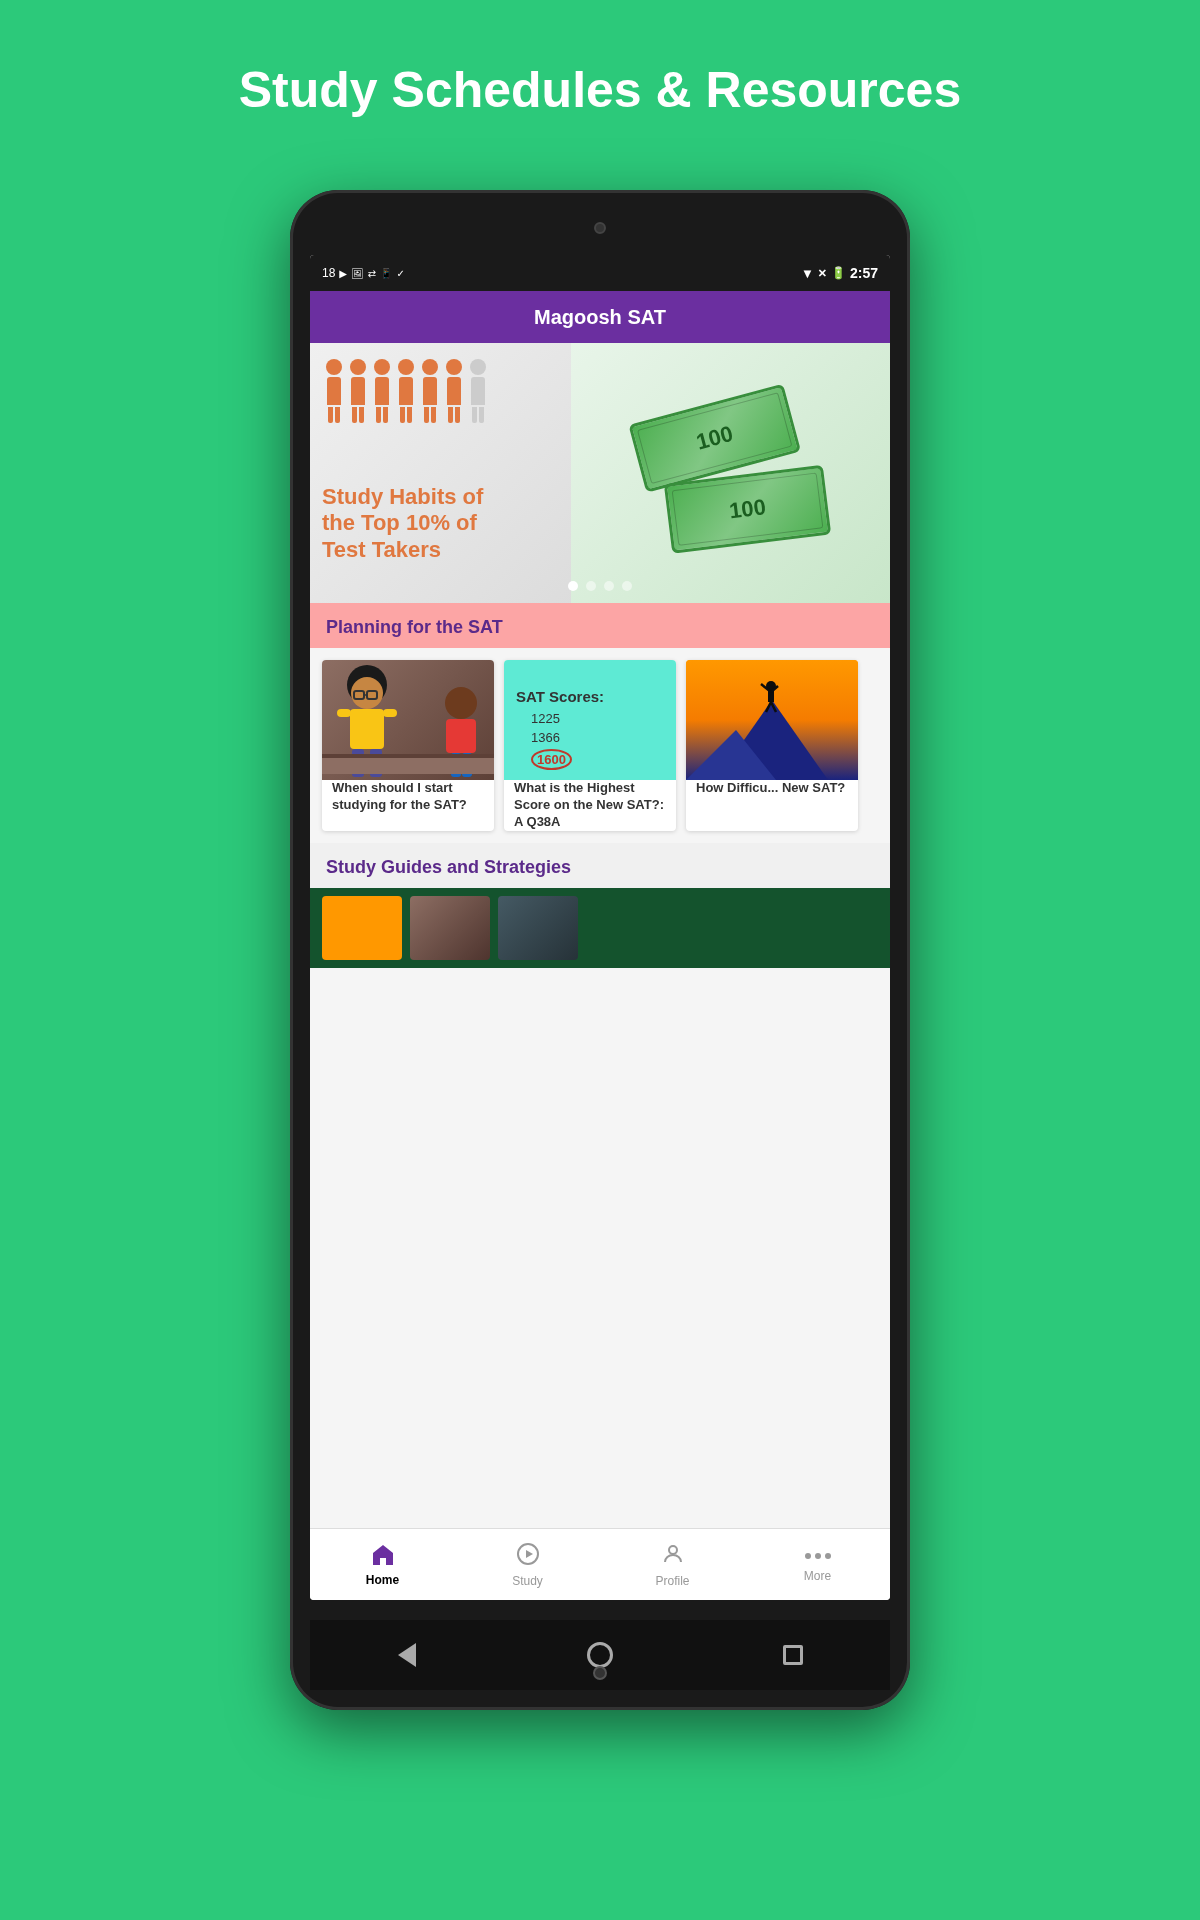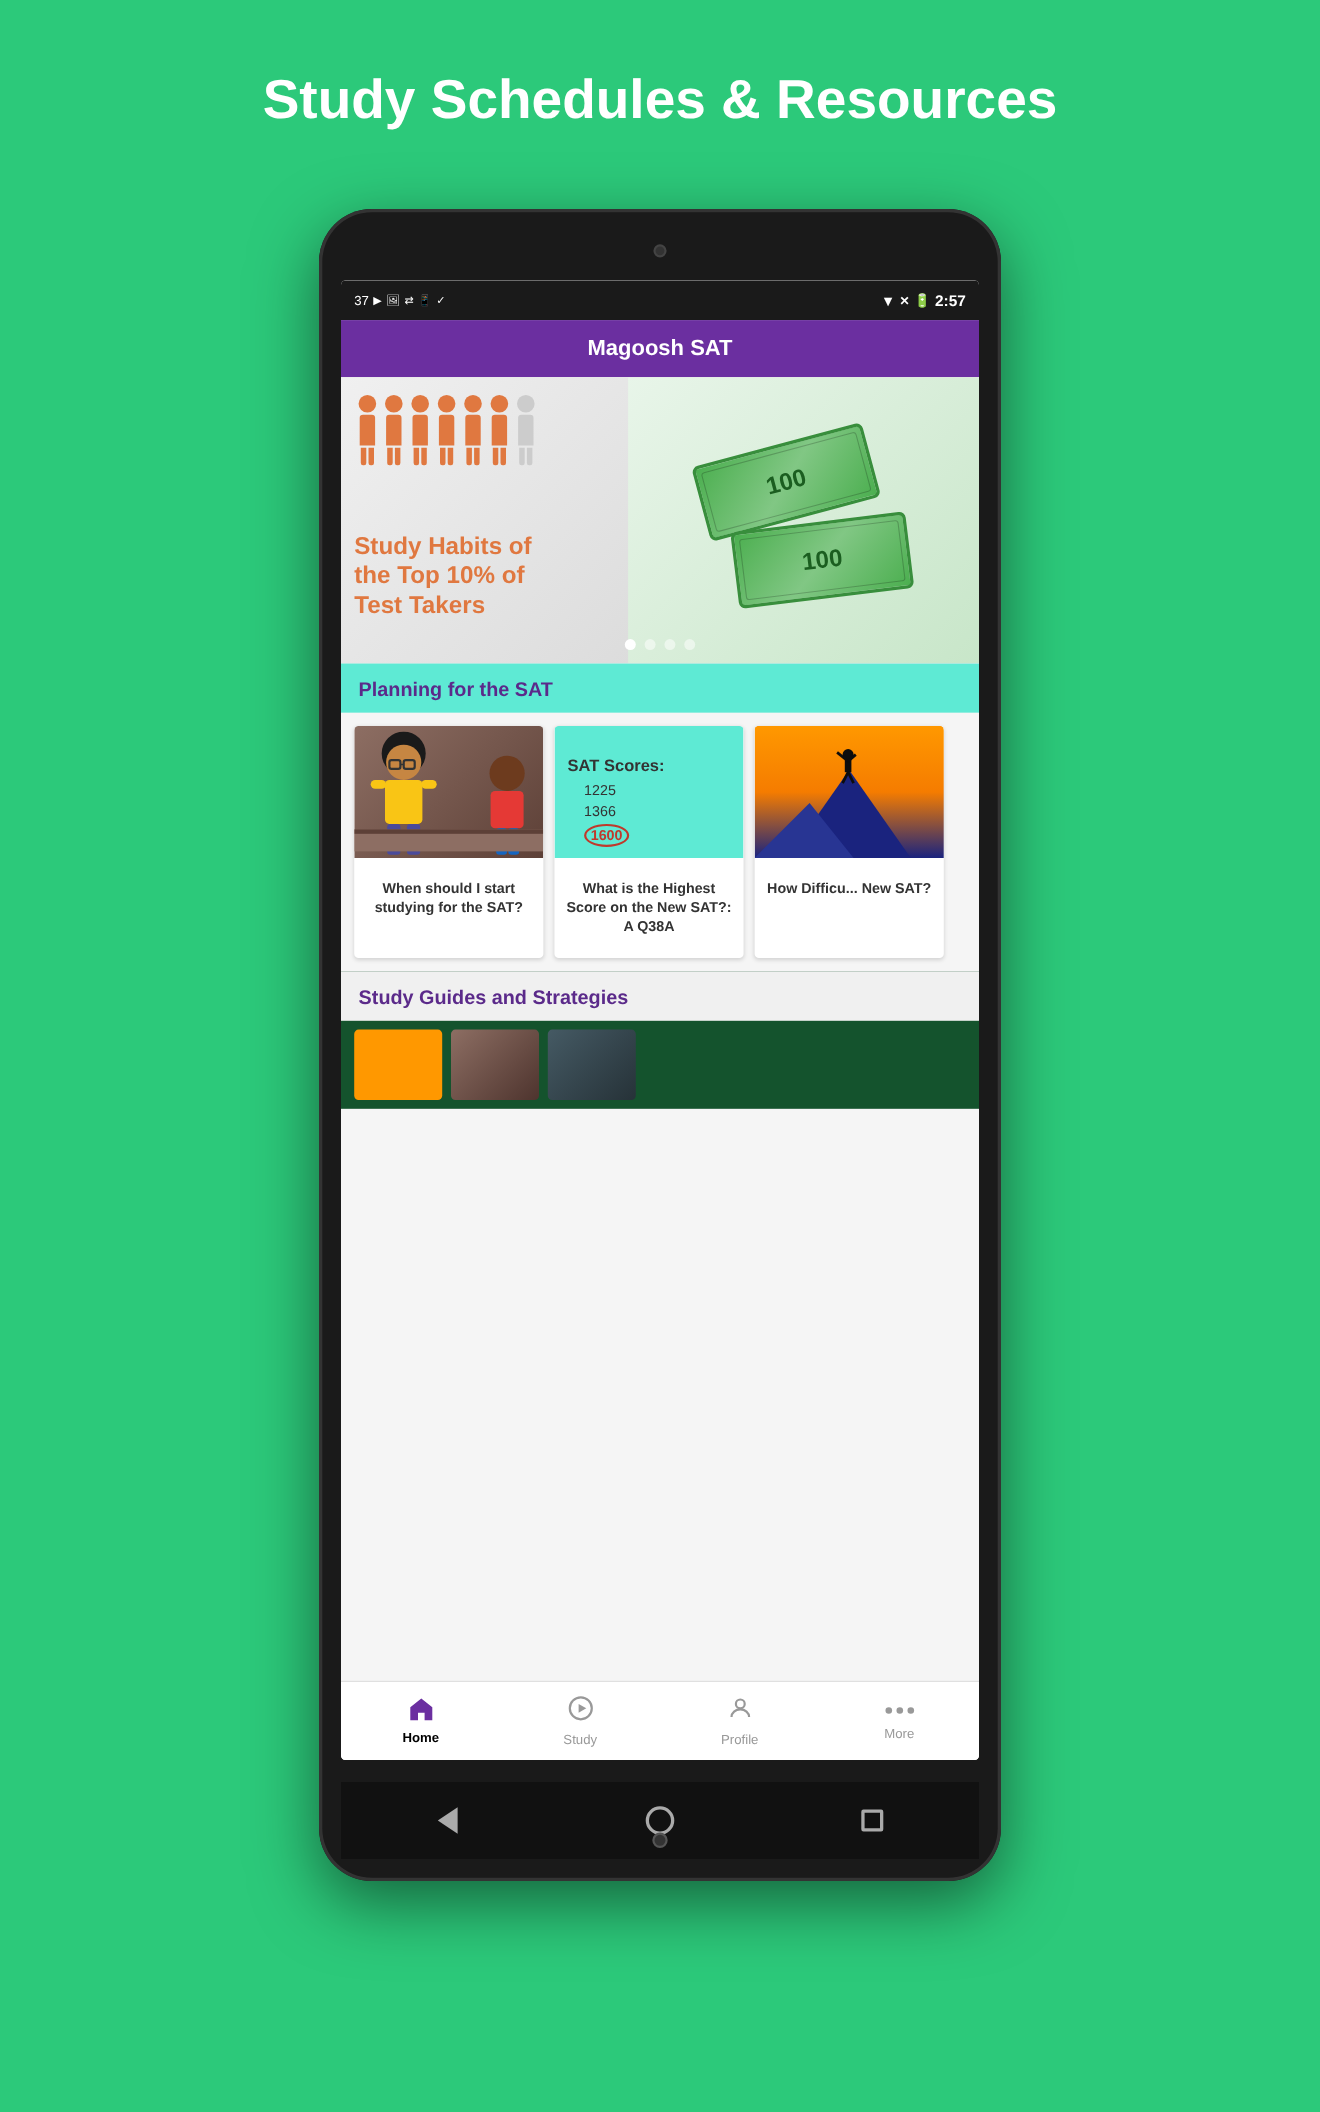--- a/index.html
+++ b/index.html
@@ -241,21 +241,21 @@
       border-radius: 50%;
       background: rgba(255,255,255,0.5);
     }
 
     .carousel-dot.active {
       background: white;
     }
 
     
     .section-header {
-      background: #5eead4;
+      background: #fca5a5;
       padding: 14px 16px 10px;
     }
 
     .section-title {
       color: #5B2A8A;
       font-size: 18px;
       font-weight: 700;
     }
 
     
@@ -336,26 +336,25 @@
       width: 100%;
       height: 100%;
       background: linear-gradient(to bottom, #ff9800 0%, #f57c00 40%, #1a237e 100%);
       display: flex;
       align-items: flex-end;
       justify-content: center;
       overflow: hidden;
     }
 
     .card-text {
-      padding: 20px 10px;
+      padding: 0 10px;
       font-size: 13px;
       font-weight: 600;
       color: #333;
       line-height: 1.3;
-      text-align: center;
     }
 
     
     .study-guides-section {
       background: #14532d;
     }
 
     .study-guides-header {
       background: #f0f0f0;
       padding: 14px 16px 10px;
@@ -495,21 +494,21 @@
   <div class="page-title">Study Schedules &amp; Resources</div>
 
   <div class="tablet-shell">
 
     <div class="tablet-camera"></div>
 
     <div class="tablet-screen">
 
       <div class="status-bar">
         <div class="status-left">
-          <span style="font-size:12px;color:white;">37</span>
+          <span style="font-size:12px;color:white;">18</span>
           <span style="font-size:10px;color:white;">▶</span>
           <span style="font-size:10px;color:white;">🖼</span>
           <span style="font-size:10px;color:white;">⇄</span>
           <span style="font-size:10px;color:white;">📱</span>
           <span style="font-size:10px;color:white;">✓</span>
         </div>
         <div class="status-right">
           <span style="color:white;font-size:13px;">▼</span>
           <span style="color:white;font-size:11px;">✕</span>
           <span style="color:white;font-size:12px;">🔋</span>

